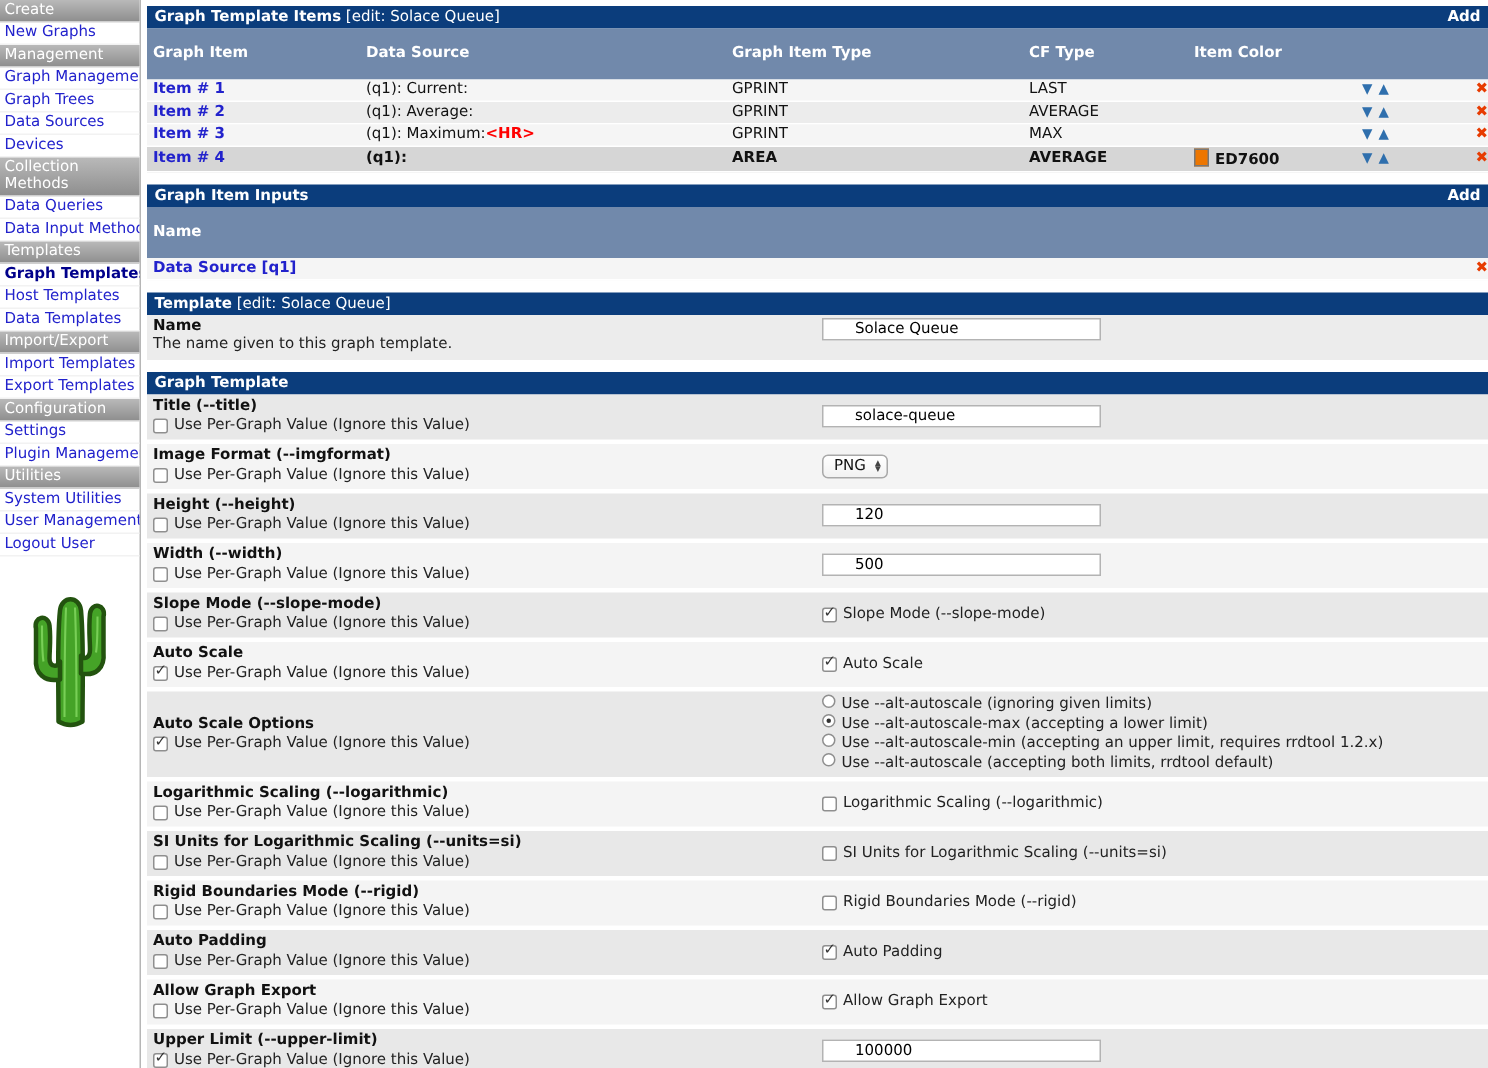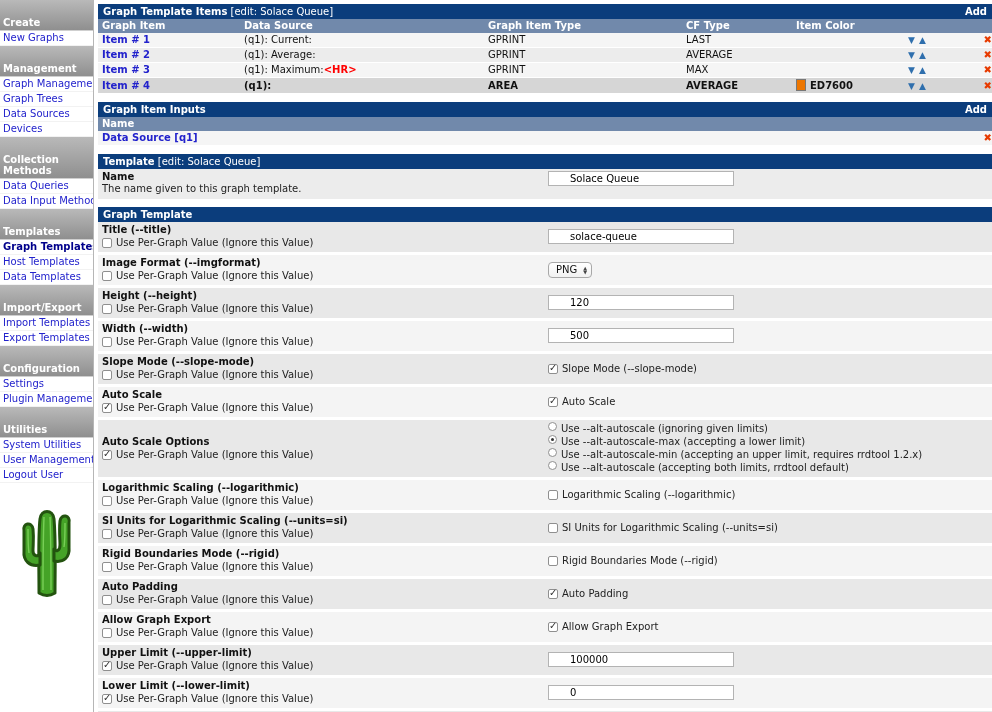--- a/index.html
+++ b/index.html
@@ -1,34 +1,34 @@
 <!DOCTYPE html>
 <html><head>
 <meta charset="utf-8">
 <style>
   * { box-sizing: border-box; margin: 0; padding: 0; }
   html,body { width: 992px; height: 712px; background:#fff; font-family:"DejaVu Sans","Liberation Sans",sans-serif; font-size:10px; color:#111; }
   .layout { display:flex; width:992px; height:712px; overflow:hidden; }
 
   
   .sidebar { width:94px; flex:0 0 94px; border-right:1px solid #b6b6b6; background:#fff; }
-  .sb-head { background:linear-gradient(#b9b9b9,#8f8f8f); color:#fff; font-weight:bold; font-size:10px; padding:17px 3px 2px 3px; border-bottom:1px solid #cfcfcf; }
+  .sb-head { background:linear-gradient(#b9b9b9,#8f8f8f); color:#fff; font-weight:normal; font-size:10px; padding:1px 3px 2px 3px; border-bottom:1px solid #cfcfcf; }
   .sb-item { display:block; color:#2222cc; font-size:10px; padding:1px 3px 2px 3px; text-decoration:none; border-bottom:1px solid #f2f2f2; cursor:pointer; white-space:nowrap; overflow:hidden; }
   .sb-item.active { font-weight:bold; color:#00008b; }
   .logo-wrap { margin:14px 0 0 16px; }
 
   
   .main { flex:1; padding:4px 0 0 4px; position:relative; }
   section { margin-bottom:8px; }
   .bar { background:#0b3d7c; color:#fff; padding:2px 5px; display:flex; justify-content:space-between; align-items:center; font-size:10px; line-height:11px; }
   .bar b { font-weight:bold; }
   .bar .suffix { font-weight:normal; }
   .add-link { color:#fff; font-weight:bold; cursor:pointer; text-decoration:none; }
   .colhead { background:#7189ab; color:#fff; font-weight:bold; font-size:10px; line-height:12px; }
-  .colhead > span { padding:1px 4px; display:block; }
+  .colhead > span { padding:11px 4px; display:block; }
 
   .items-grid { display:grid; grid-template-columns:142px 244px 198px 110px 112px 1fr 20px; align-items:center; }
   .irow { font-size:10px; line-height:12px; border-bottom:1px solid #fff; }
   .irow > span { padding:1px 4px; white-space:nowrap; overflow:hidden; }
   .irow.light { background:#f5f5f5; }
   .irow.mid   { background:#ececec; }
   .irow.sel   { background:#d6d6d6; font-weight:bold; }
   .item-link { color:#2222cc; font-weight:bold; text-decoration:none; cursor:pointer; }
   .hr-red { color:#f00; font-weight:bold; }
   .actions { text-align:left; }

